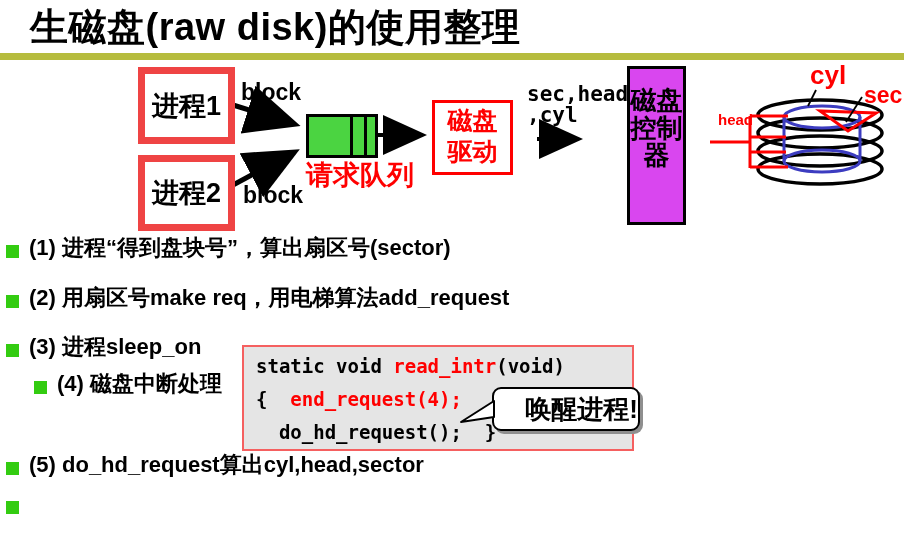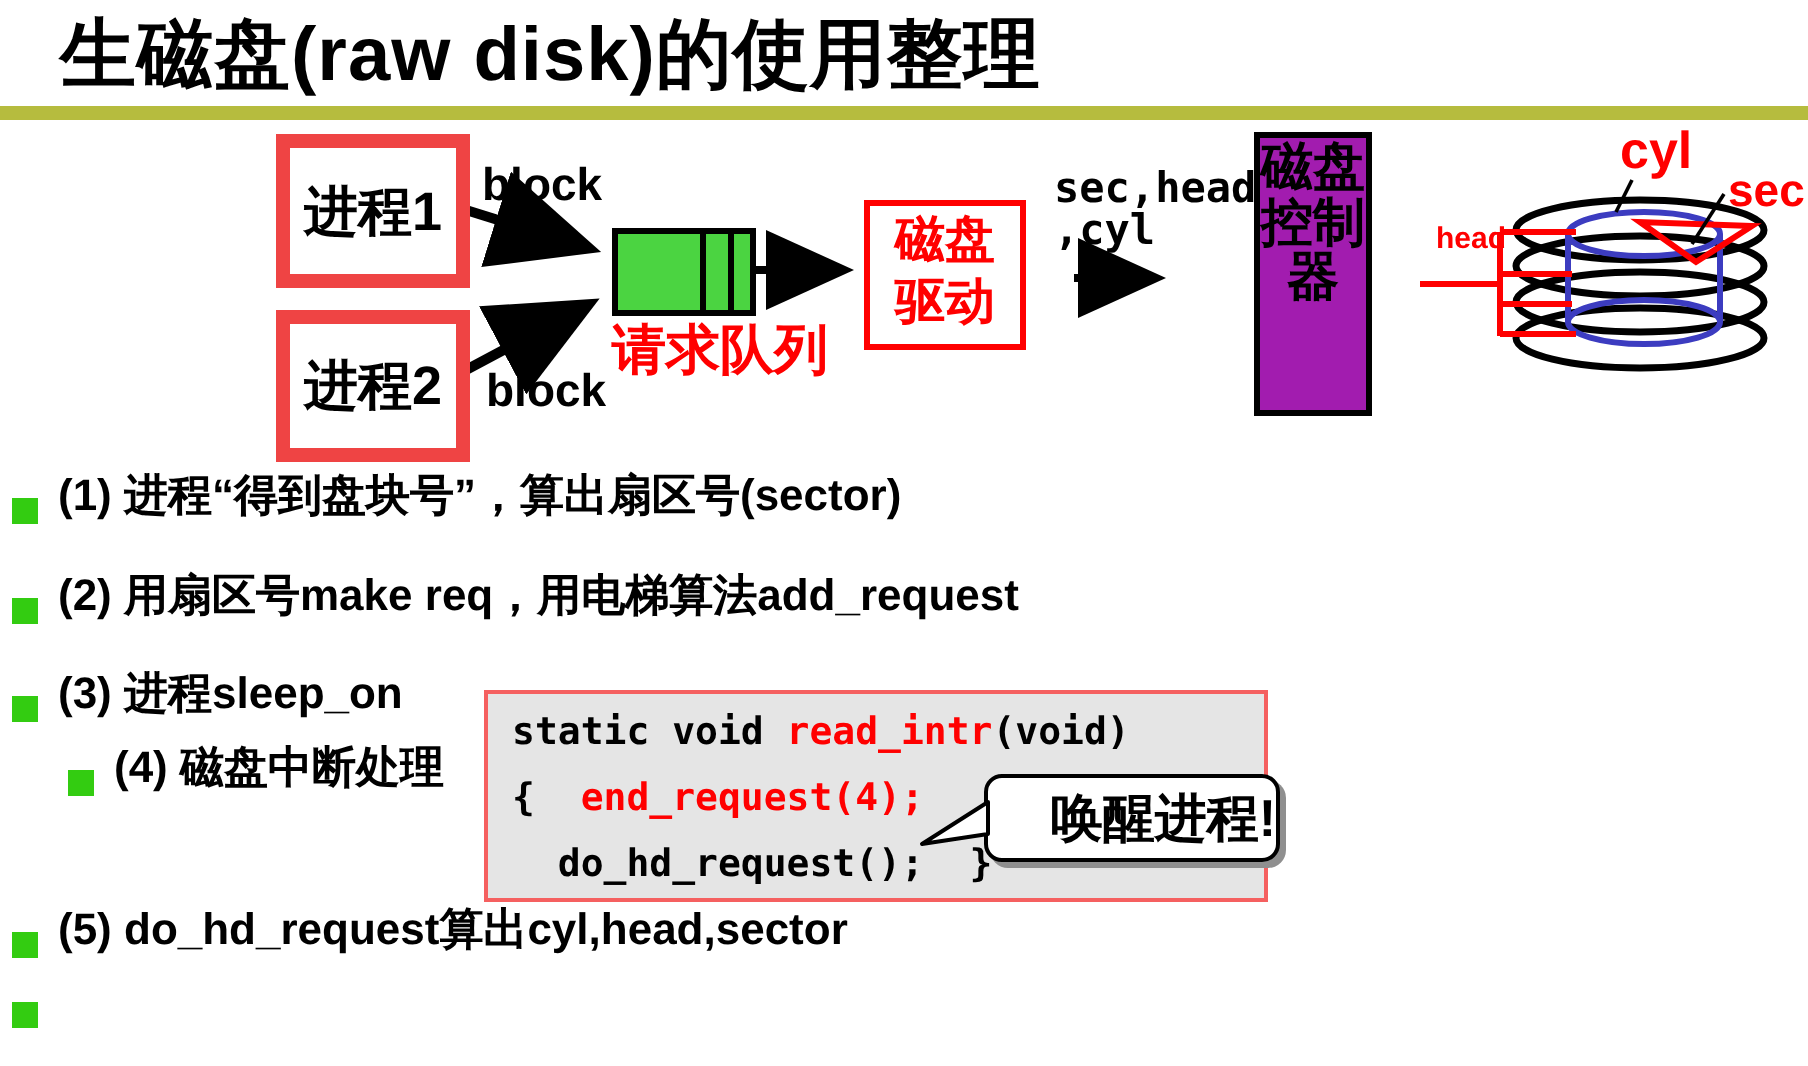--- a/index.html
+++ b/index.html
@@ -25,33 +25,33 @@
   .qd1{left:41px;} .qd2{left:55px;}
   .queueLbl{position:absolute;left:306px;top:157px;font-size:27px;font-weight:bold;color:var(--accent_red,#f00);}
 
   .driver{position:absolute;left:432px;top:100px;width:75px;height:67px;border:3px solid var(--accent_red,#f00);
           color:var(--accent_red,#f00);font-size:25px;font-weight:bold;text-align:center;
           line-height:31px;padding-top:2px;white-space:pre-line;background:#fff;}
   .params{position:absolute;left:527px;top:84px;font-family:"DejaVu Sans Mono",monospace;
           font-size:21px;font-weight:bold;line-height:21px;white-space:pre-line;}
 
   .ctrl{position:absolute;left:627px;top:66px;width:53px;height:135px;border:3px solid #000;
-        font-size:26px;font-weight:bold;text-align:center;line-height:27.5px;padding-top:1px;
-        word-break:break-all;background:#a21caf;}
+        font-size:26px;font-weight:bold;text-align:center;line-height:27.5px;padding-top:18px;
+        word-break:break-all;background:#d946ef;}
 
   
   .diskLbl{position:absolute;color:var(--accent_red,#f00);font-weight:bold;}
   .cylL{left:810px;top:60px;font-size:26px;}
   .secL{left:864px;top:82px;font-size:23px;}
   .headL{left:718px;top:111px;font-size:15px;}
 
   .overlay{position:absolute;left:0;top:0;z-index:0;}
 
   
-  .bullet{position:absolute;left:6px;display:flex;align-items:flex-end;width:880px;}
+  .bullet{position:absolute;left:6px;display:flex;align-items:center;width:880px;}
   .sq{width:13px;height:13px;background:var(--bullet_green,#33cc11);margin:8px 10px 0 0;flex:0 0 13px;}
   .btext{font-size:22px;font-weight:bold;line-height:29px;}
   .b1{top:233px;} .b2{top:283px;} .b3{top:332px;} .b4{top:369px;padding-left:28px;} .b5{top:450px;} .b6{top:493px;}
 
   
   .codebox{position:absolute;left:242px;top:345px;width:376px;height:99px;border:2px solid var(--code_border,#f56060);
            background:#e5e5e5;z-index:2;padding:3px 0 0 12px;
            font-family:"DejaVu Sans Mono",monospace;font-size:19px;font-weight:bold;line-height:33px;}
   .codeline{white-space:pre;}
   .red{color:var(--accent_red,#f00);}

